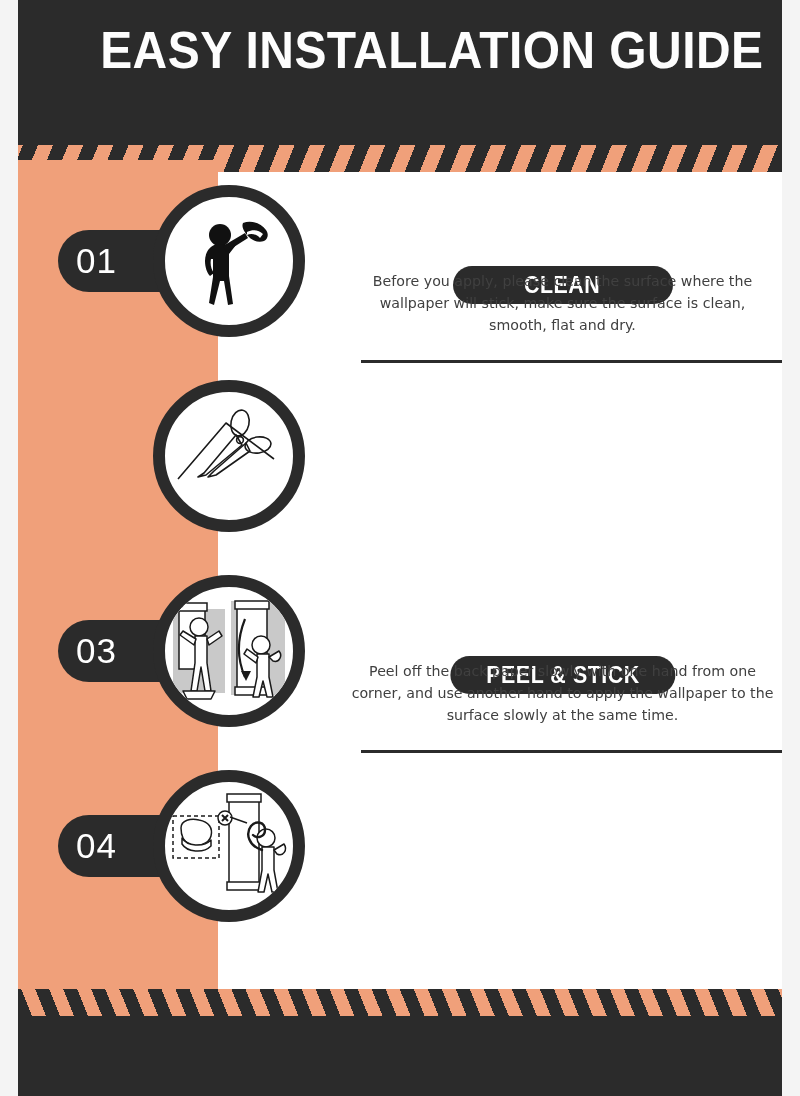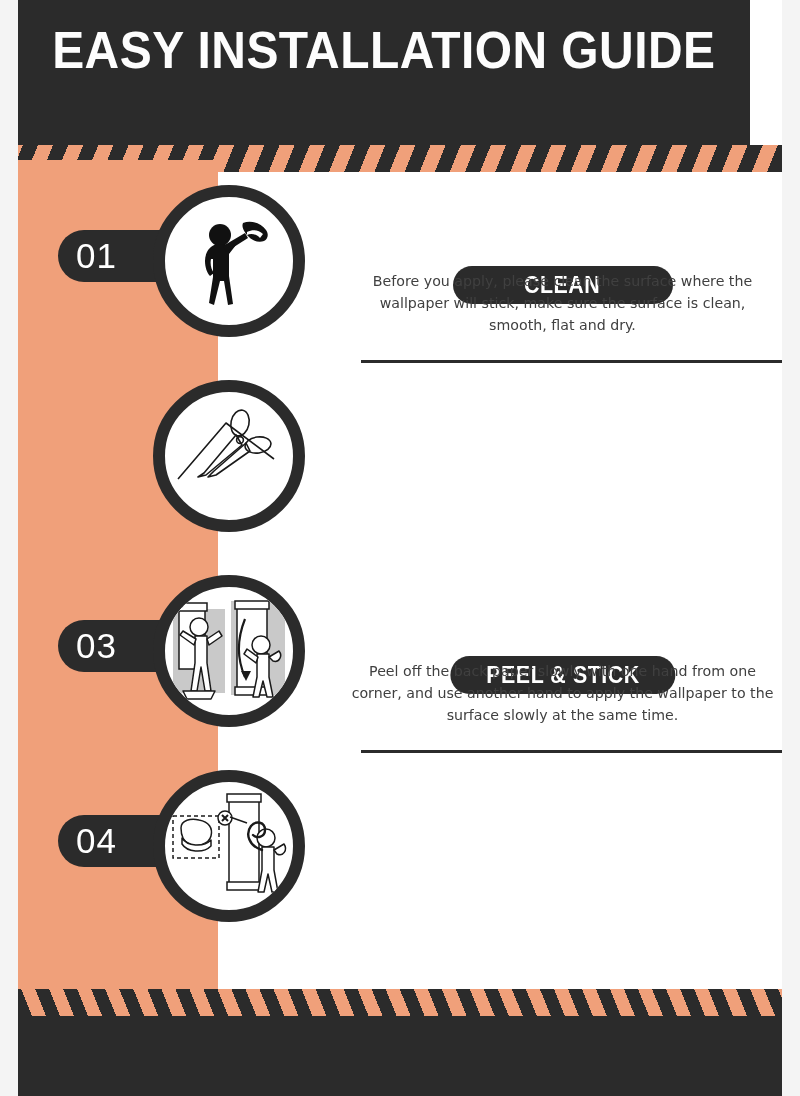--- a/index.html
+++ b/index.html
@@ -35,20 +35,21 @@
   .header {
     position: absolute;
     left: 0;
     top: 0;
     width: 732px;
     height: 145px;
     background: #2b2b2b;
     display: flex;
     align-items: flex-start;
     justify-content: center;
+    padding-left: 48px;
   }
   .header-title {
     margin-top: 22px;
     color: #fdfdfd;
     font-family: "Liberation Sans Narrow", "Liberation Sans", sans-serif;
     font-size: 51px;
     line-height: 58px;
     font-weight: 700;
     letter-spacing: 0.5px;
     transform: scaleX(0.94);
@@ -111,21 +112,21 @@
     position: relative;
     height: 195px;
   }
 
   
   .num-pill {
     position: absolute;
     left: 40px;
     top: 58px;
     width: 138px;
-    height: 52px;
+    height: 62px;
     background: #2b2b2b;
     border-radius: 31px;
     display: flex;
     align-items: center;
     z-index: 1;
   }
   .num-pill .num {
     color: #ffffff;
     font-family: "Liberation Sans", sans-serif;
     font-size: 35px;

